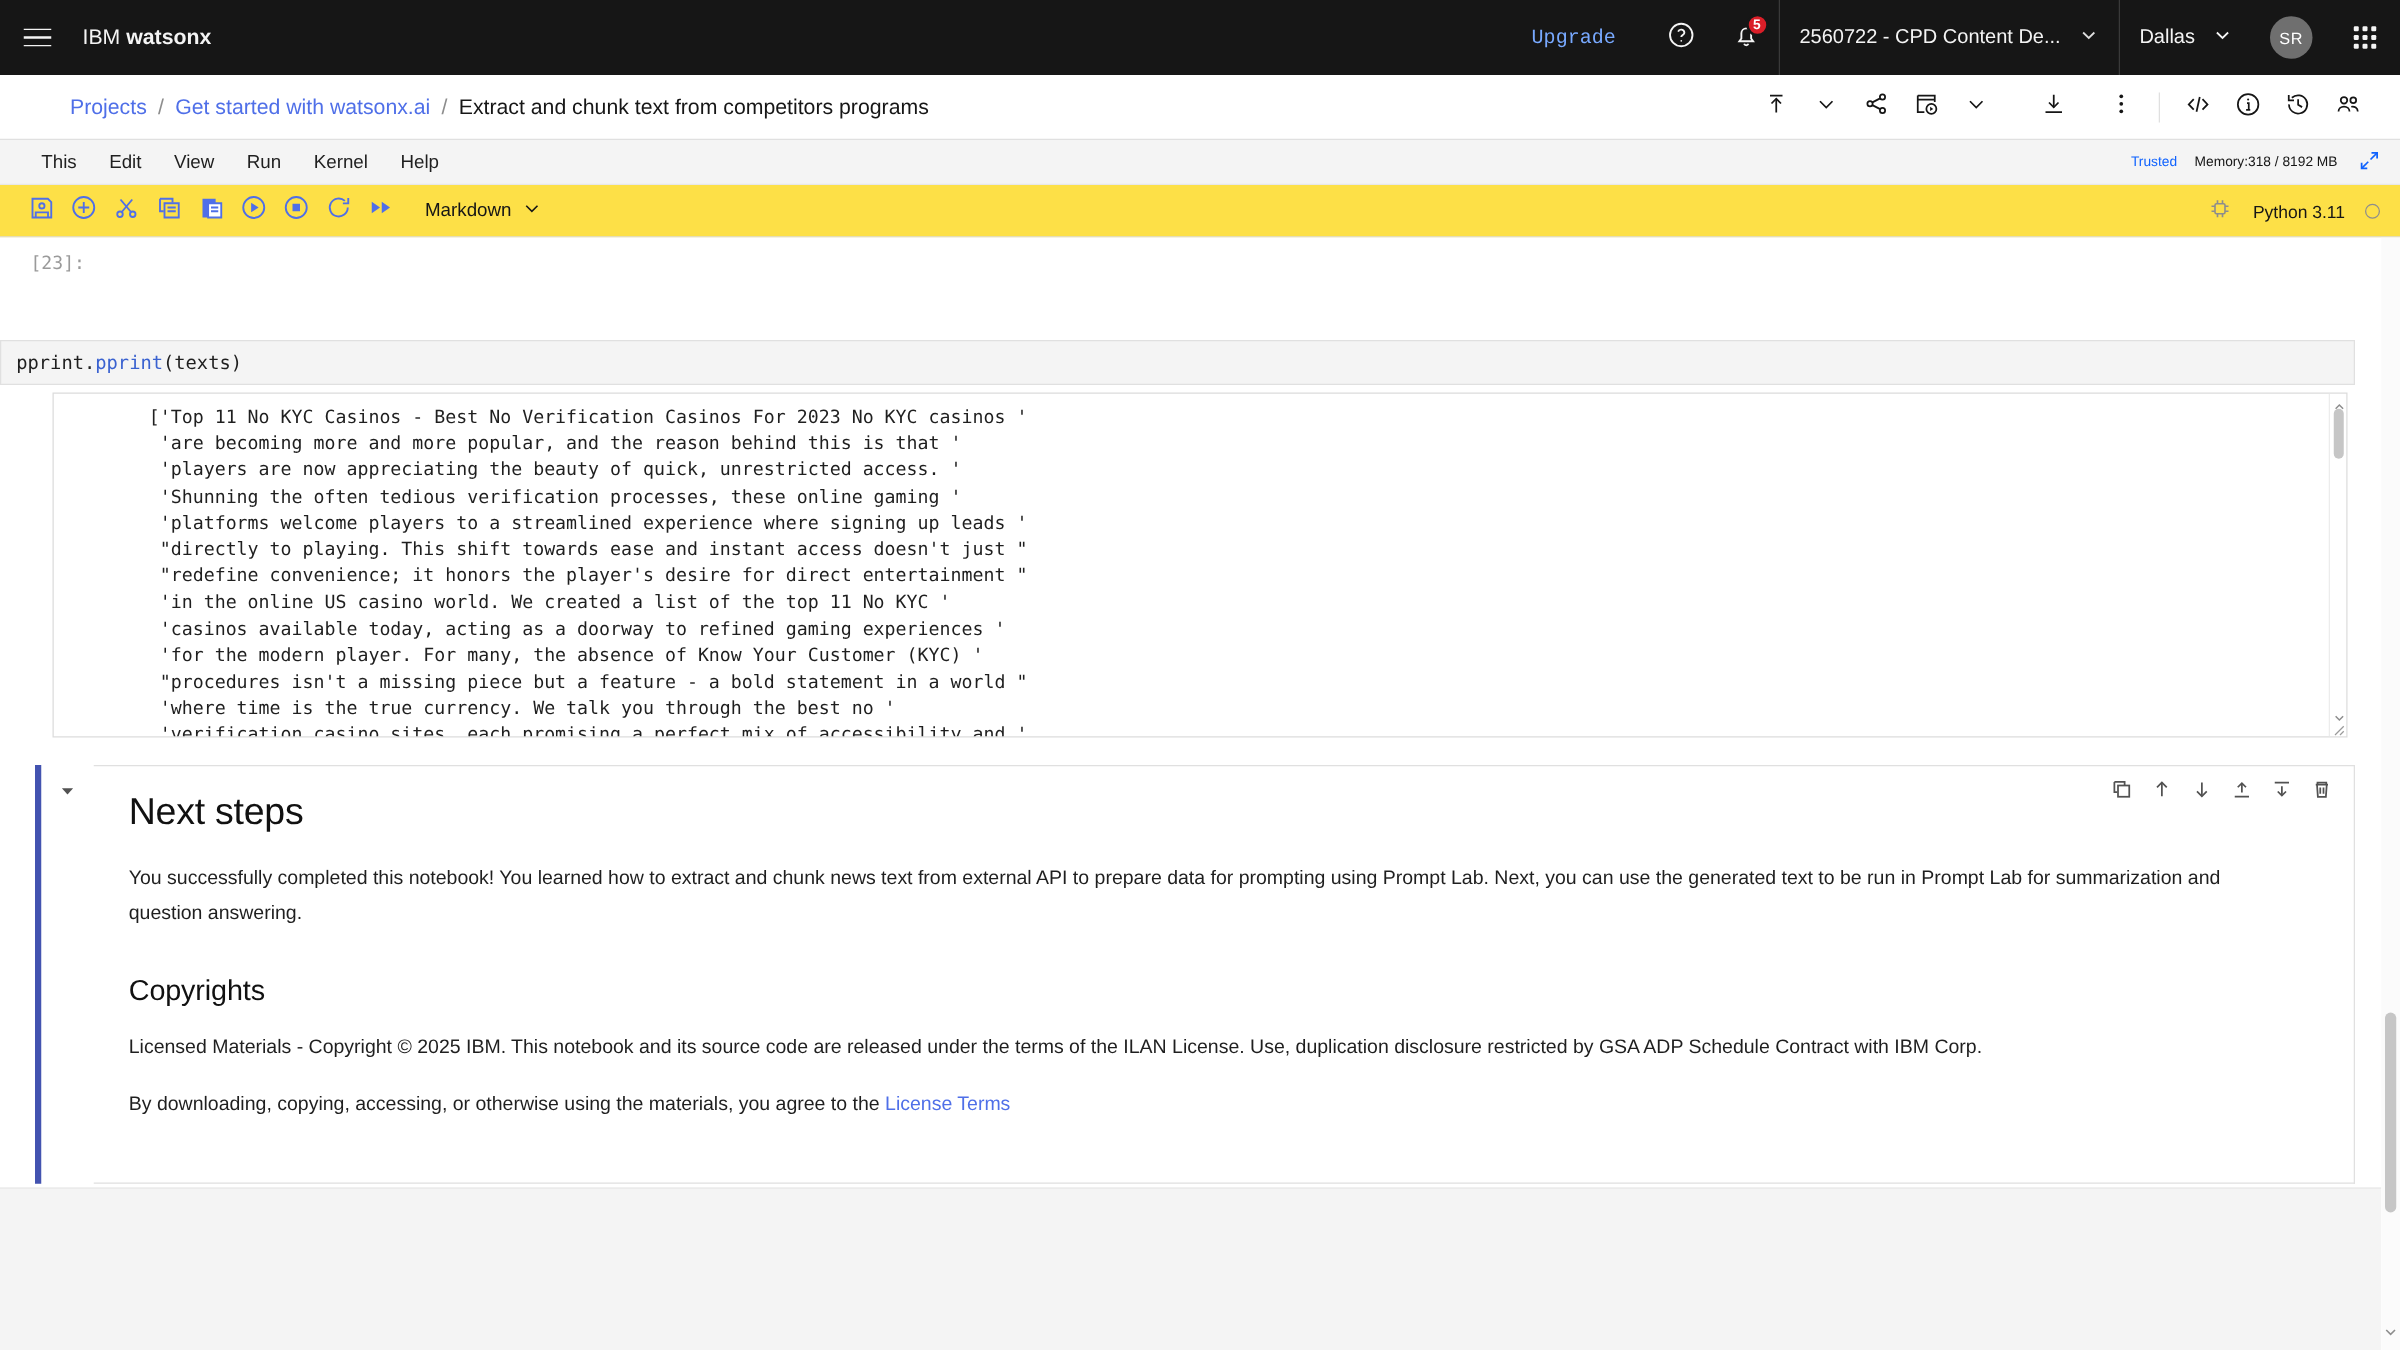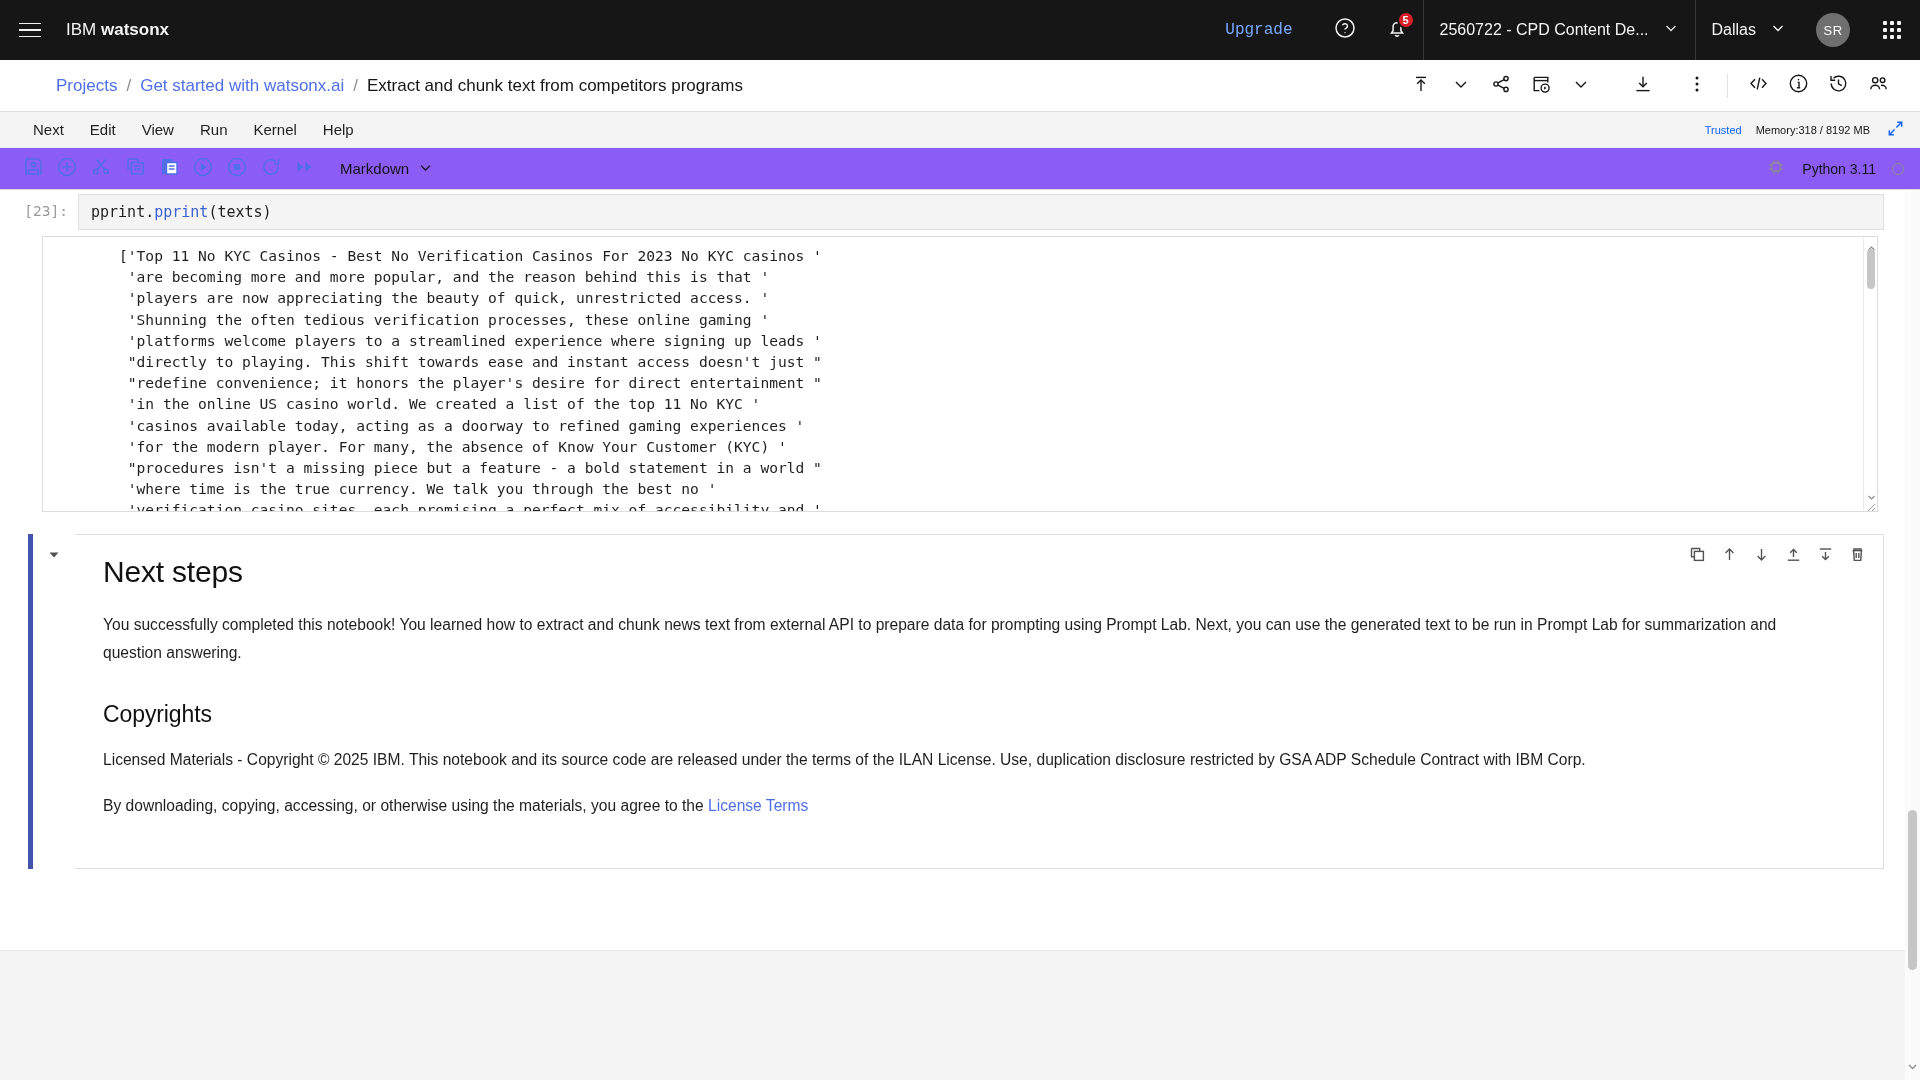--- a/index.html
+++ b/index.html
@@ -72,38 +72,38 @@
   }
   .jmenu-item { font-size: 15px; color: #1f1f1f; padding: 0 13px; cursor: pointer; }
   .jmenu-right {
     position: absolute; right: 14px; display: flex; align-items: center; gap: 14px; font-size: 11px; color: #161616;
   }
   .trusted { color: #0f62fe; }
   .expand-ic { width: 22px; display: flex; justify-content: center; cursor: pointer; }
 
   
   .jtools {
-    height: 42px; background: #8b5cf6; display: flex; align-items: center;
+    height: 42px; background: #fde047; display: flex; align-items: center;
     padding-left: 16px; border-bottom: 1px solid #dcdcdc; position: relative;
   }
   .jt { width: 34px; height: 34px; display: flex; align-items: center; justify-content: center; cursor: pointer; }
   .jt svg { stroke: #4f6fe8; fill: none; stroke-width: 1.5; }
   .jt svg .f { fill: #4f6fe8; stroke: none; }
   .celltype {
     display: flex; align-items: center; gap: 9px; margin-left: 18px;
     font-size: 15px; color: #161616; cursor: pointer;
   }
   .jtools-right { position: absolute; right: 16px; display: flex; align-items: center; gap: 16px; font-size: 14px; color: #161616; }
   .kernel-dot { width: 12px; height: 12px; border-radius: 50%; border: 1.5px solid #8d8d8d; }
 
   
   .nbwrap { height: calc(1080px - 60px - 52px - 36px - 42px); overflow: hidden; position: relative; background: #fff; }
   .nbscroll { position: absolute; inset: 0; overflow: hidden; }
 
-  .cell { display: flex; padding: 4px 0 0 0; position: relative; }
+  .cell { display: flex; padding: 4px 0 0 0; position: relative; flex-direction: column; }
   .prompt {
     width: 78px; text-align: right; padding-right: 10px; padding-top: 9px;
     font-family: "DejaVu Sans Mono", monospace; font-size: 14.5px; color: #9a9a9a;
     flex: 0 0 78px;
   }
   .inputarea {
     flex: 1; margin-right: 36px; background: #f4f4f4; border: 1px solid #e0e0e0;
     padding: 7px 12px; font-family: "DejaVu Sans Mono", monospace; font-size: 15px;
     line-height: 20px; color: #1f1f1f;
   }
@@ -341,21 +341,21 @@
           <circle cx="7.2" cy="7.2" r="2.6"></circle>
           <path d="M2.8 16.2c0-2.4 2-4 4.4-4s4.4 1.6 4.4 4"></path>
           <circle cx="14.6" cy="7.2" r="2.3"></circle>
           <path d="M13 12.4c2.6-.5 5.2.9 5.2 3.8"></path>
         </svg>
     </span>
   </div>
 </div>
 
 <div class="jmenu">
-  <div class="jmenu-item">Next</div>
+  <div class="jmenu-item">This</div>
   <div class="jmenu-item">Edit</div>
   <div class="jmenu-item">View</div>
   <div class="jmenu-item">Run</div>
   <div class="jmenu-item">Kernel</div>
   <div class="jmenu-item">Help</div>
   <div class="jmenu-right">
     <span class="trusted">Trusted</span>
     <span>Memory:318 / 8192 MB</span>
     <span class="expand-ic">
       <span>

